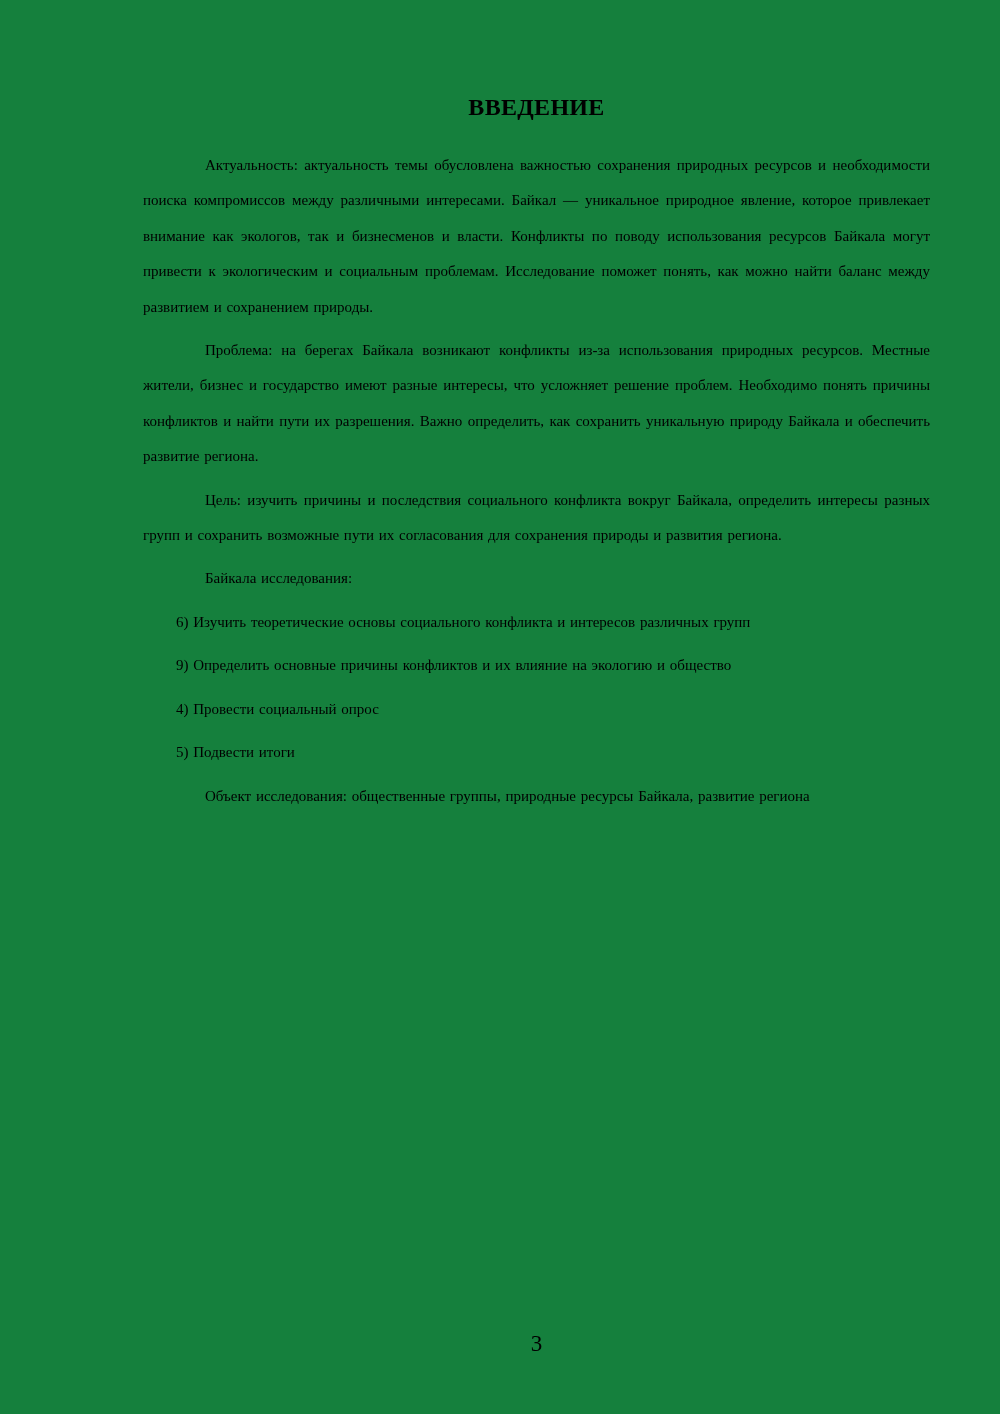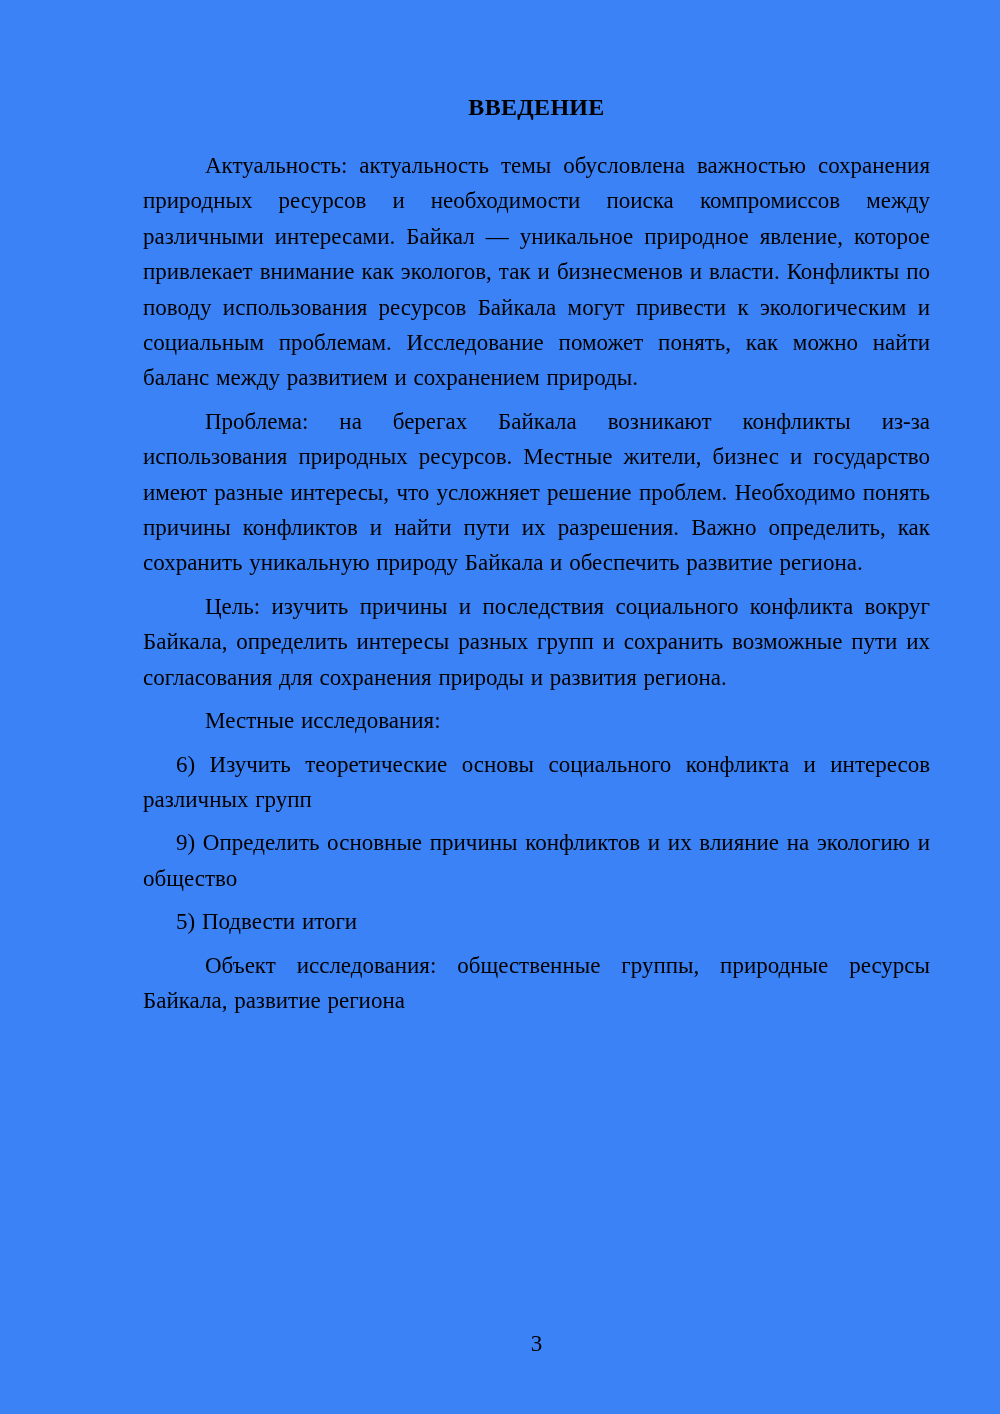--- a/index.html
+++ b/index.html
@@ -14,37 +14,37 @@
     font-family: "Liberation Serif", "DejaVu Serif", serif;
     position: relative;
     overflow: hidden;
   }
   .page {
     position: absolute;
     left: 0;
     top: 0;
     width: 1000px;
     height: 1414px;
-    background: #3b82f6;
+    background: #15803d;
   }
   .content {
     position: absolute;
     left: 143px;
     top: 94px;
     width: 787px;
   }
   .doc-title {
     font-size: 24px;
     font-weight: bold;
     text-align: center;
     margin: 0 0 27px 0;
     letter-spacing: 0.3px;
   }
   .para {
-    font-size: 23px;
+    font-size: 15px;
     line-height: 35.4px;
     text-align: justify;
     text-align-last: left;
     text-indent: 62px;
     margin: 0 0 8px 0;
     word-spacing: 1px;
   }
   .para.task {
     text-indent: 33px;
   }
@@ -68,27 +68,28 @@
   <div class="content">
 
     <h1 class="doc-title">ВВЕДЕНИЕ</h1>
 
     <p class="para">Актуальность: актуальность темы обусловлена важностью сохранения природных ресурсов и необходимости поиска компромиссов между различными интересами. Байкал — уникальное природное явление, которое привлекает внимание как экологов, так и бизнесменов и власти. Конфликты по поводу использования ресурсов Байкала могут привести к экологическим и социальным проблемам. Исследование поможет понять, как можно найти баланс между развитием и сохранением природы.</p>
 
     <p class="para">Проблема: на берегах Байкала возникают конфликты из-за использования природных ресурсов. Местные жители, бизнес и государство имеют разные интересы, что усложняет решение проблем. Необходимо понять причины конфликтов и найти пути их разрешения. Важно определить, как сохранить уникальную природу Байкала и обеспечить развитие региона.</p>
 
     <p class="para">Цель: изучить причины и последствия социального конфликта вокруг Байкала, определить интересы разных групп и сохранить возможные пути их согласования для сохранения природы и развития региона.</p>
 
-    <p class="para">Местные исследования:</p>
+    <p class="para">Байкала исследования:</p>
 
     <p class="para task">6) Изучить теоретические основы социального конфликта и интересов различных групп</p>
 
 
     <p class="para task">9) Определить основные причины конфликтов и их влияние на экологию и общество</p>
 
+    <p class="para task">4) Провести социальный опрос</p>
 
     <p class="para task">5) Подвести итоги</p>
 
     <p class="para last">Объект исследования: общественные группы, природные ресурсы Байкала, развитие региона</p>
 
   </div>
 
   <div class="page-number">3</div>
 </div>
 

